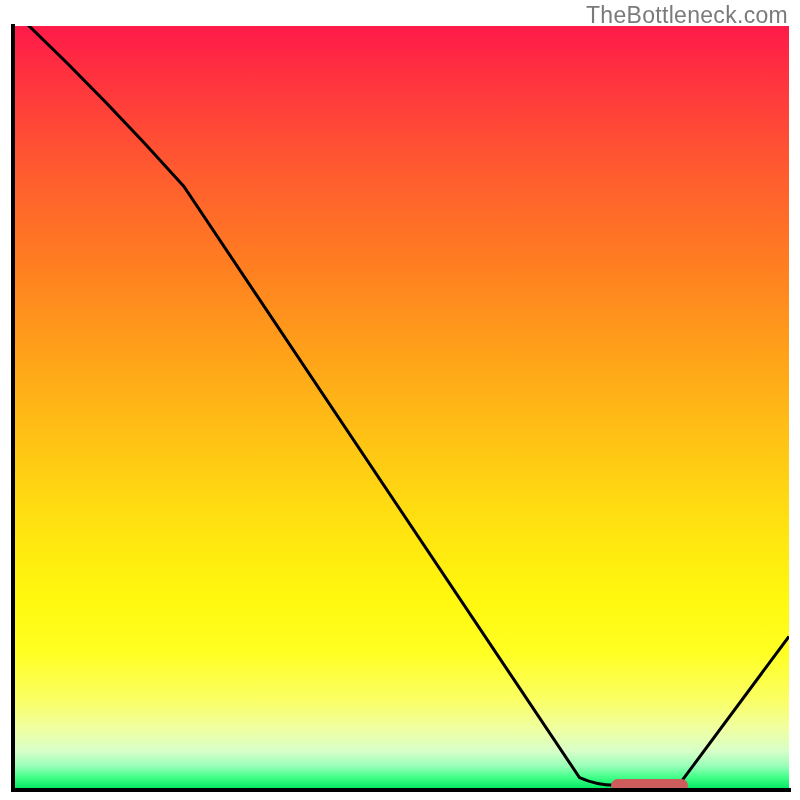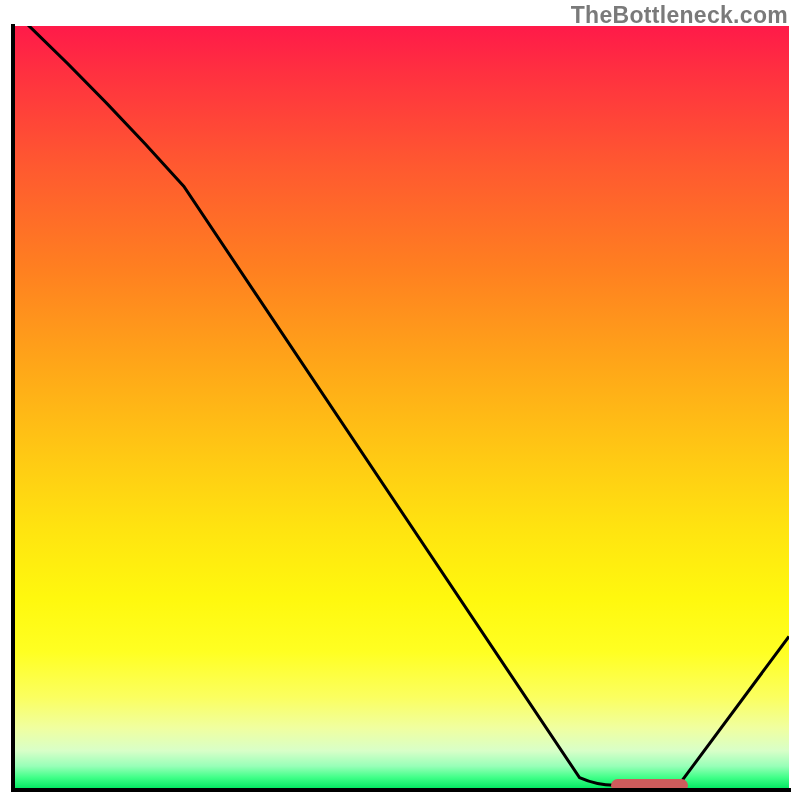--- a/index.html
+++ b/index.html
@@ -60,21 +60,21 @@
     background: #000;
   }
   .axis-y { width: 4px; }
   .axis-x { height: 4px; }
   .watermark {
     position: absolute;
     top: 2px;
     right: 12px;
     font-family: Arial, Helvetica, sans-serif;
     font-size: 23px;
-    font-weight: bold;
+    font-weight: normal;
     color: #7a7a7a;
     letter-spacing: 0.3px;
   }
 </style>
 </head>
 <body>
 
 <div class="chart-container">
 
   <div class="plot-area">

